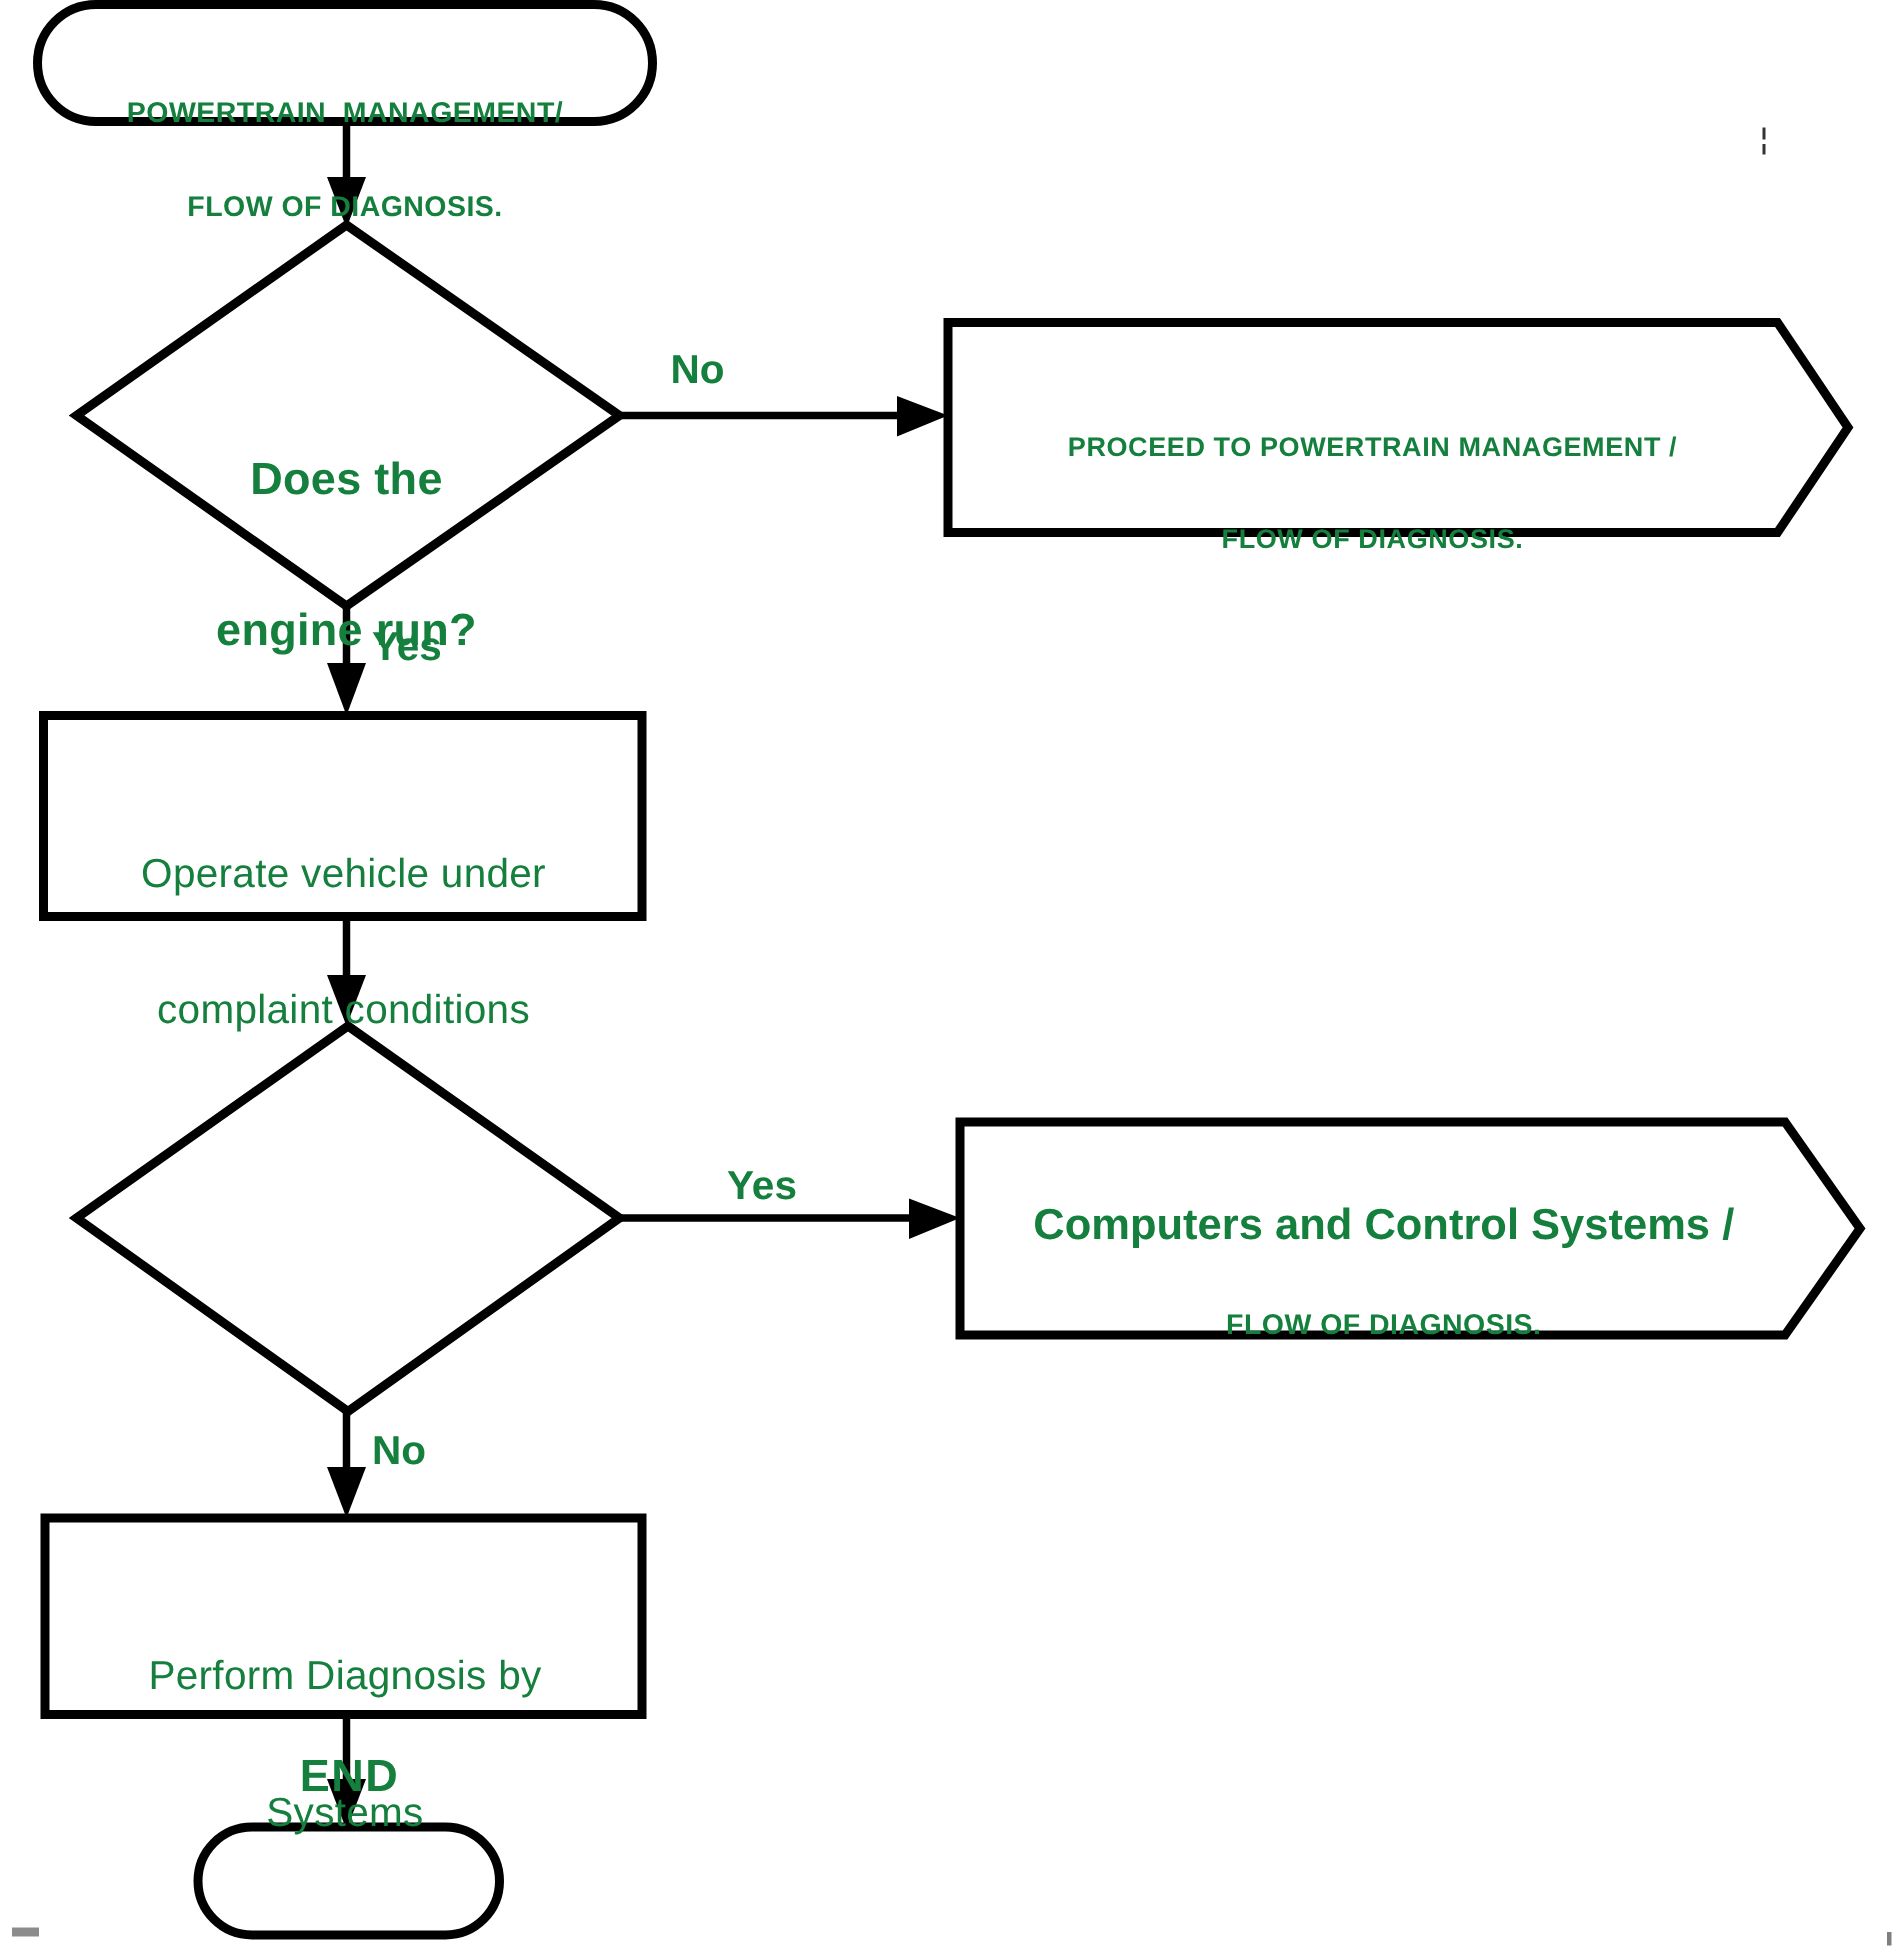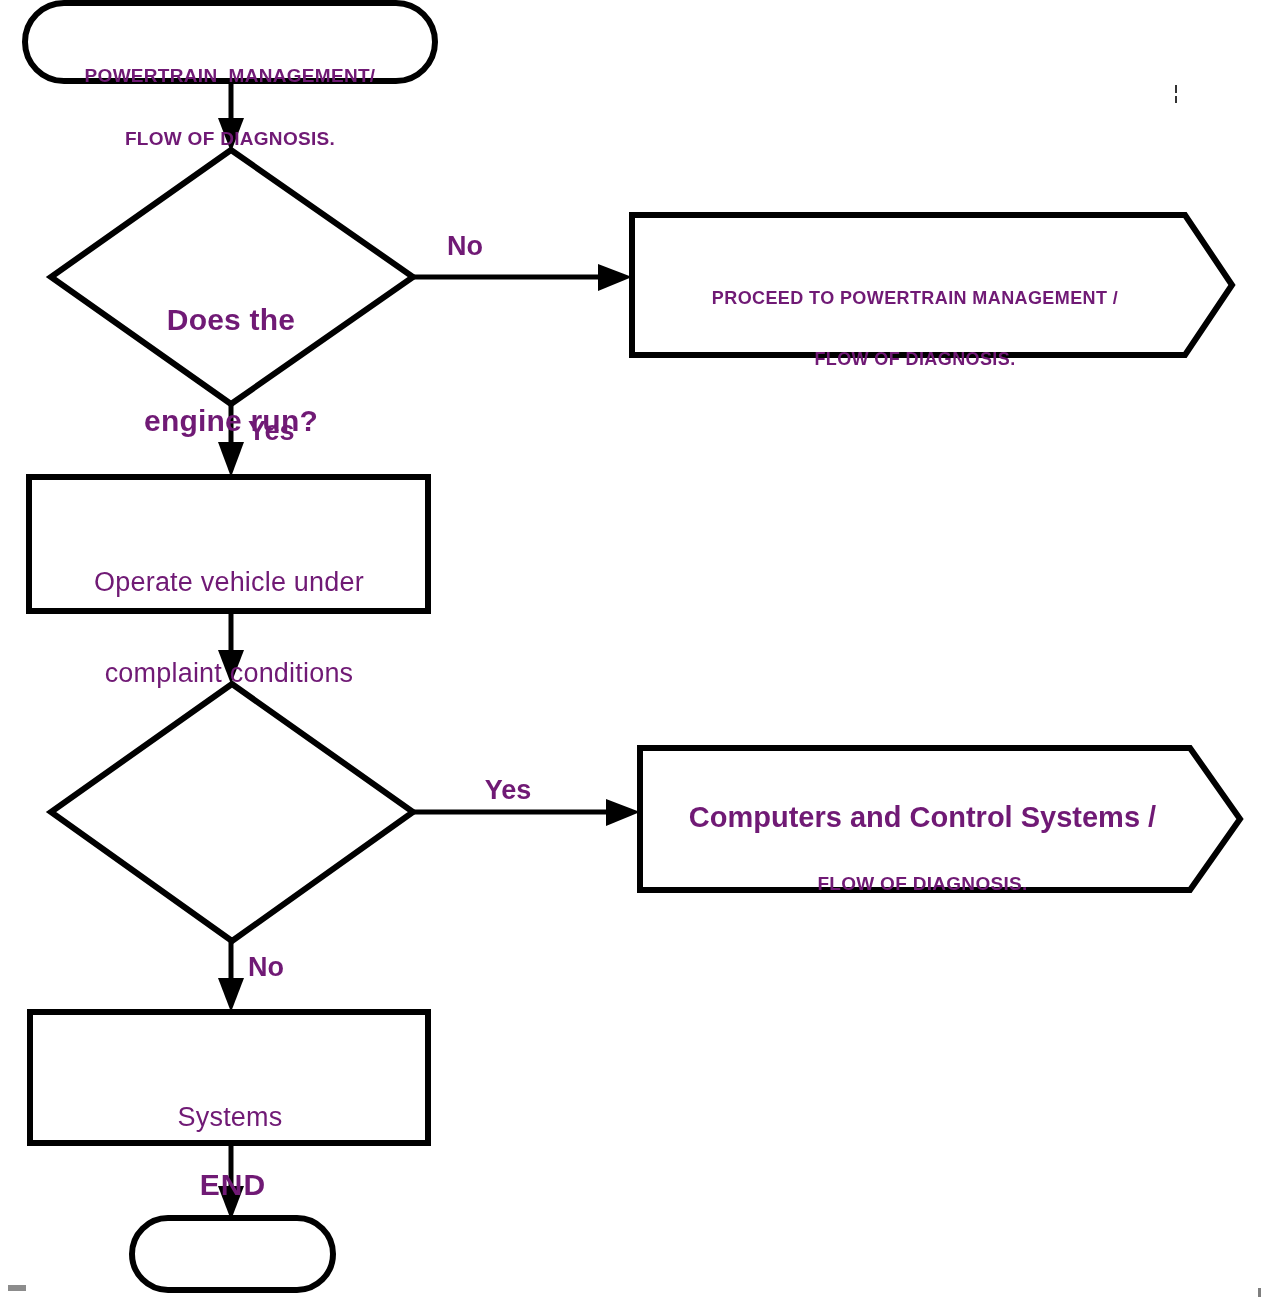--- a/index.html
+++ b/index.html
@@ -36,21 +36,21 @@
     fill: none;
   }
   .arrow-head {
     fill: #000000;
   }
   .artifact {
     fill: #000000;
   }
   .lbl {
     position: absolute;
-    color: #701a75;
+    color: #15803d;
     text-align: center;
     line-height: 1.12;
     white-space: pre;
   }
   .t-terminal-start {
     font-size: 19px;
     font-weight: bold;
     letter-spacing: 0.3px;
   }
   .t-terminal-end {
@@ -175,18 +175,19 @@
   <div class="lbl t-edge" style="left:468px; top:775px; width:80px;">Yes</div>
 
   <div class="lbl" style="left:650px; top:762px; width:545px;">
     <div class="t-pent-big-2" style="margin-top:3px;">Computers and Control Systems /</div>
     <div class="t-pent-sub" style="margin-top:4px;">FLOW OF DIAGNOSIS.</div>
   </div>
 
   <div class="lbl t-edge" style="left:248px; top:952px; width:100px; text-align:left;">No</div>
 
   <div class="lbl t-process" style="left:37px; top:1042px; width:386px;">
+    <div>Perform Diagnosis by</div>
     <div>Systems</div>
   </div>
 
   <div class="lbl t-terminal-end" style="left:142px; top:1168px; width:182px;">END</div>
 
 </div>
 
 </body></html>

